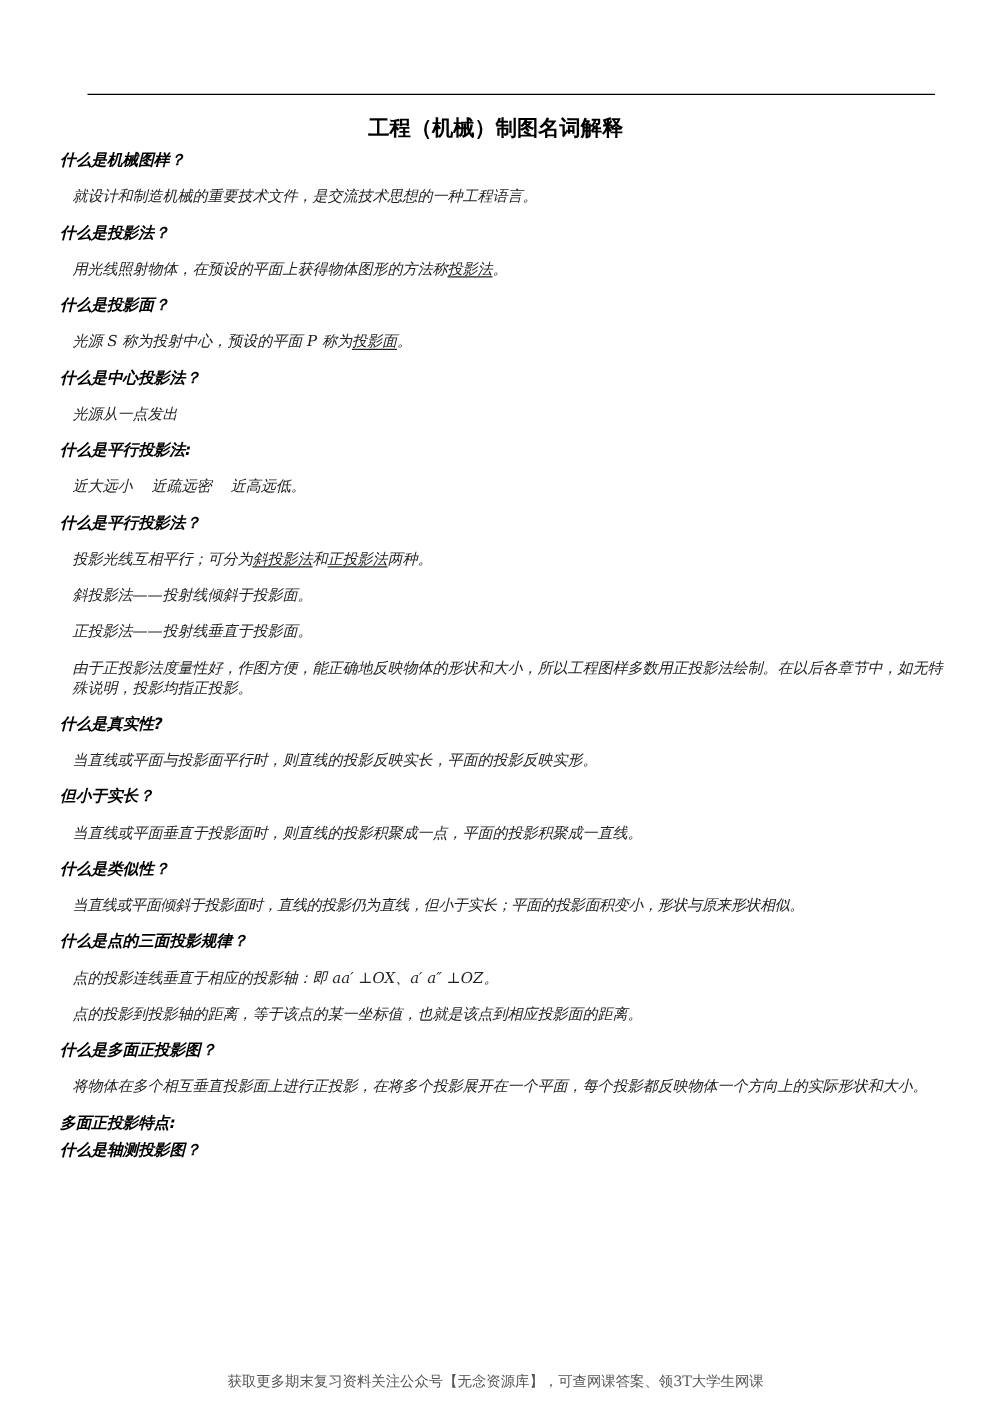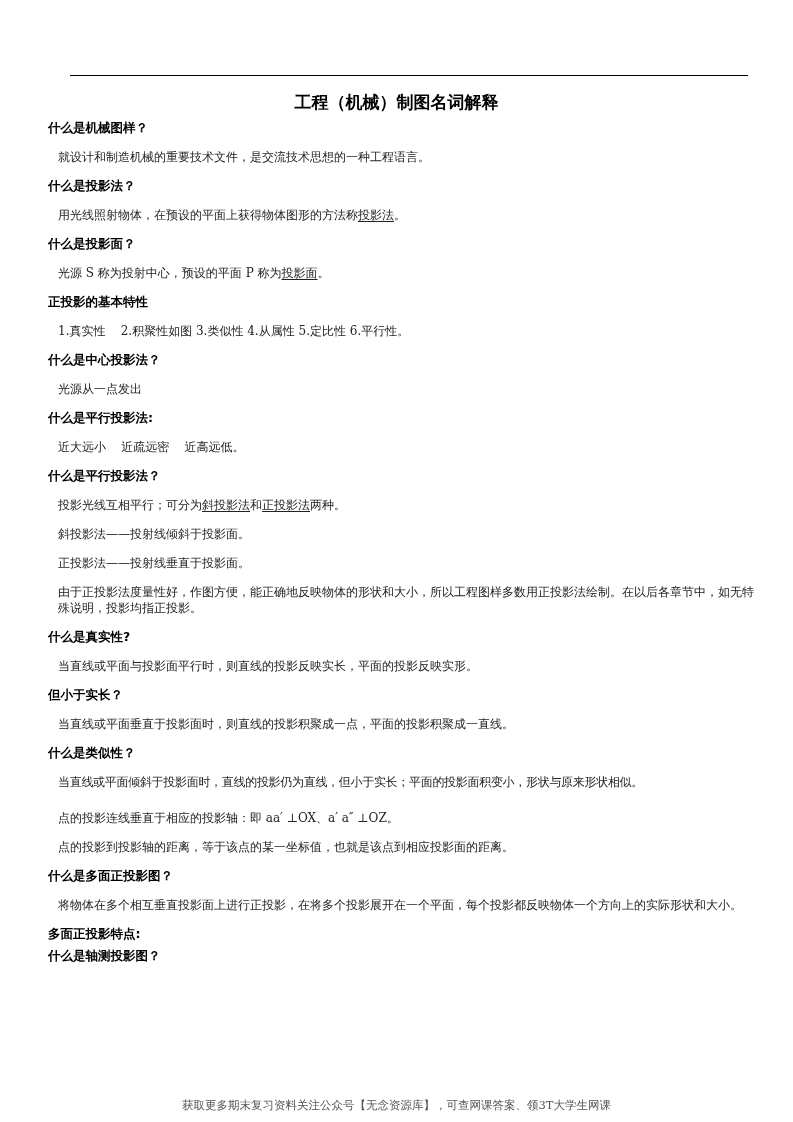--- a/index.html
+++ b/index.html
@@ -22,21 +22,21 @@
       font-family: "DejaVu Sans", "Liberation Sans", sans-serif;
       font-weight: bold; font-size: 12.5px; color: #000;
       height: 22px; line-height: 22px; margin: 0;
     }
     .p {
       font-size: 12px; color: #222; margin: 0 0 0 10px;
       line-height: 16px; padding: 10px 0 10px 0;
     }
     .p.tight { padding-bottom: 9px; }
     .u { text-decoration: underline; text-underline-offset: 2px; }
-    .sec { margin-bottom: 0; }
+    .sec { margin-bottom: 0; font-style: italic; }
     .footer {
       position: absolute; left: 0; width: 793px; top: 1098px;
       text-align: center; font-size: 11.5px; color: #555;
     }
   </style>
 </head>
 <body>
 
 <div class="rule"></div>
 <div class="title">工程（机械）制图名词解释</div>
@@ -51,24 +51,20 @@
   <div class="sec">
     <div class="h">什么是投影法？</div>
     <div class="p"><span>用光线照射物体，在预设的平面上获得物体图形的方法称</span><span class="u">投影法</span><span>。</span></div>
   </div>
 
   <div class="sec">
     <div class="h">什么是投影面？</div>
     <div class="p"><span>光源 S 称为投射中心，预设的平面 P 称为</span><span class="u">投影面</span><span>。</span></div>
   </div>
 
-  <div class="sec">
-    <div class="h">正投影的基本特性</div>
-    <div class="p" style="white-space:pre">1.真实性    2.积聚性如图 3.类似性 4.从属性 5.定比性 6.平行性。</div>
-  </div>
 
   <div class="sec">
     <div class="h">什么是中心投影法？</div>
     <div class="p">光源从一点发出</div>
   </div>
 
   <div class="sec">
     <div class="h">什么是平行投影法:</div>
     <div class="p" style="white-space:pre">近大远小    近疏远密    近高远低。</div>
   </div>
@@ -90,20 +86,21 @@
     <div class="h">但小于实长？</div>
     <div class="p">当直线或平面垂直于投影面时，则直线的投影积聚成一点，平面的投影积聚成一直线。</div>
   </div>
 
   <div class="sec">
     <div class="h">什么是类似性？</div>
     <div class="p" style="letter-spacing:-0.3px">当直线或平面倾斜于投影面时，直线的投影仍为直线，但小于实长；平面的投影面积变小，形状与原来形状相似。</div>
   </div>
 
   <div class="sec">
+    <div class="h">什么是点的三面投影规律？</div>
     <div class="p tight">点的投影连线垂直于相应的投影轴：即 aa′ ⊥OX、a′ a″ ⊥OZ。</div>
     <div class="p" style="padding-top:4px">点的投影到投影轴的距离，等于该点的某一坐标值，也就是该点到相应投影面的距离。</div>
   </div>
 
   <div class="sec">
     <div class="h">什么是多面正投影图？</div>
     <div class="p">将物体在多个相互垂直投影面上进行正投影，在将多个投影展开在一个平面，每个投影都反映物体一个方向上的实际形状和大小。</div>
   </div>
 
   <div class="sec">

